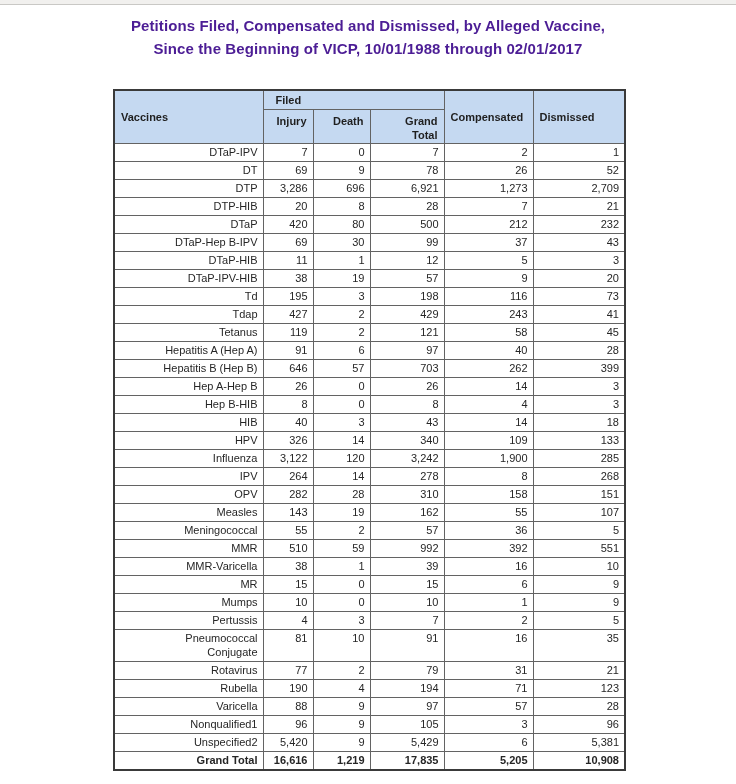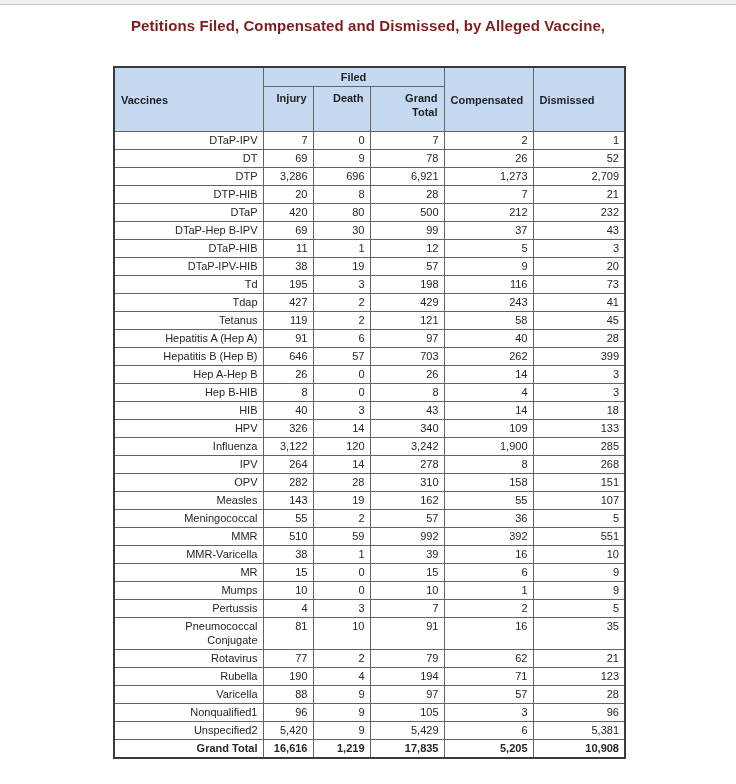--- a/index.html
+++ b/index.html
@@ -10,21 +10,21 @@
     overflow: hidden;
   }
   .top-strip {
     width: 736px; height: 5px;
     background: #f1f0ee;
     border-bottom: 1px solid #c9c8c5;
   }
   .page-title {
     margin-top: 9px;
     text-align: center;
-    color: #7f1d1d;
+    color: #4c1d95;
     font-size: 15px;
     font-weight: bold;
     line-height: 23px;
     letter-spacing: 0.1px;
   }
   table.vax {
     border-collapse: collapse;
     margin: 29px 0 0 113px;
     table-layout: fixed;
     width: 511px;
@@ -33,27 +33,26 @@
     color: #262626;
   }
   table.vax th, table.vax td {
     border: 1px solid #636363;
     overflow: hidden;
   }
   table.vax thead th {
     background: #C5D9F1;
     font-weight: bold;
     text-align: left;
-    padding: 12px 6px;
+    padding: 1px 6px;
     color: #1f1f1f;
     line-height: 14px;
   }
   table.vax thead th.group-filed {
-    text-align: center;
-    padding: 2px 0;
+    padding: 2px 12px;
   }
   table.vax thead tr.sub th { vertical-align: top; padding-top: 4px; text-align: right; }
   table.vax thead th.span-rows { vertical-align: middle; }
   span.wrap-50 { display: inline-block; max-width: 50px; }
   table.vax tbody td, table.vax tfoot td {
     padding: 1px 5px 2px 5px;
     line-height: 14px;
     vertical-align: top;
     white-space: nowrap;
   }
@@ -63,20 +62,21 @@
   tr.two-line td.name span { display: inline-block; max-width: 82px; }
   table.vax tfoot td { font-weight: bold; }
 </style>
 </head>
 <body>
 
 <div class="top-strip"></div>
 
 <div class="page-title">
   <span>Petitions Filed, Compensated and Dismissed, by Alleged Vaccine,</span><br>
+  <span>Since the Beginning of VICP, 10/01/1988 through 02/01/2017</span>
 </div>
 
 <table class="vax">
   <colgroup>
     <col style="width:149px">
     <col style="width:50px">
     <col style="width:57px">
     <col style="width:74px">
     <col style="width:89px">
     <col style="width:92px">
@@ -345,21 +345,21 @@
     <td class="num">91</td>
     <td class="num">16</td>
     <td class="num">35</td>
   </tr>
 
   <tr>
     <td class="name"><span>Rotavirus</span></td>
     <td class="num">77</td>
     <td class="num">2</td>
     <td class="num">79</td>
-    <td class="num">62</td>
+    <td class="num">31</td>
     <td class="num">21</td>
   </tr>
 
   <tr>
     <td class="name"><span>Rubella</span></td>
     <td class="num">190</td>
     <td class="num">4</td>
     <td class="num">194</td>
     <td class="num">71</td>
     <td class="num">123</td>

